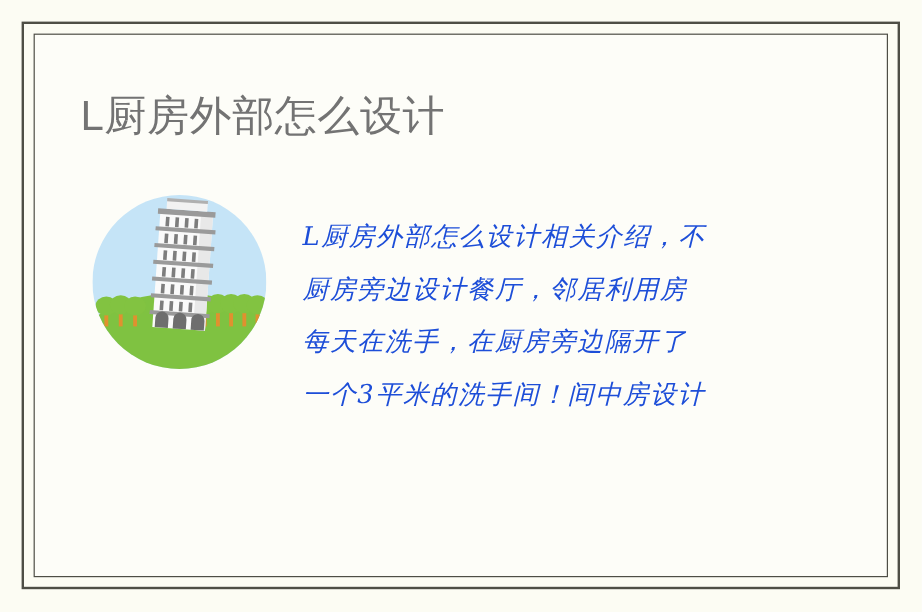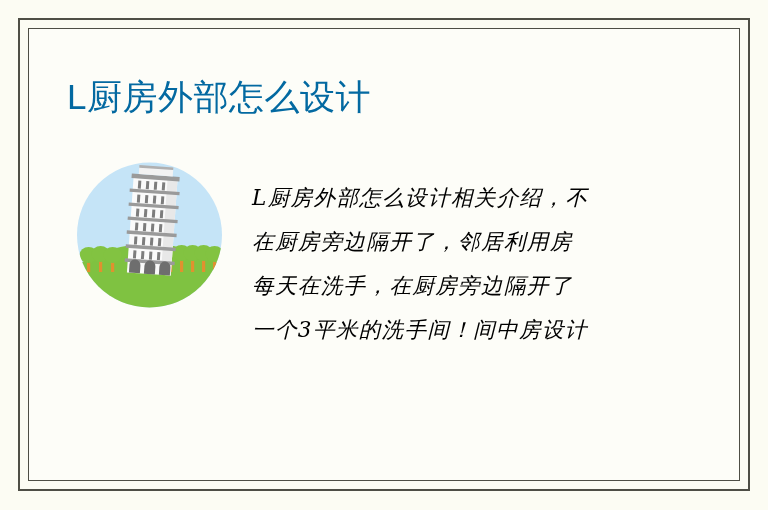--- a/index.html
+++ b/index.html
@@ -37,21 +37,21 @@
   }
 
   
   #page-title {
     position: absolute;
     left: 38px;
     top: 48px;
     font-size: 35px;
     line-height: 1.15;
     letter-spacing: 0.5px;
-    color: #0369a1;
+    color: #737373;
     white-space: nowrap;
   }
 
   
   #content-row {
     position: absolute;
     left: 30px;
     top: 115px;
     right: 24px;
     bottom: 20px;
@@ -67,21 +67,21 @@
     margin-left: 18px;
     margin-top: 18px;
   }
 
   
   #article-body {
     flex: 1 1 auto;
     margin-left: 30px;
     margin-top: 32px;
     margin-right: 8px;
-    color: #000000;
+    color: #1d4ed8;
     font-family: "DejaVu Serif", serif;
     font-size: 21.5px;
     line-height: 44px;
     letter-spacing: 1.4px;
     font-style: italic;
     text-align: justify;
   }
   .body-line {
     display: block;
     white-space: nowrap;
@@ -186,20 +186,20 @@
                 <path d="M67 112 v-8 a5.5 5.5 0 0 1 11 0 v8 z"></path>
                 <path d="M82 112 v-8 a5.5 5.5 0 0 1 11 0 v8 z"></path>
               </g>
             </g>
           </g>
         </svg>
       </div>
 
       <div id="article-body">
         <span class="body-line">L厨房外部怎么设计相关介绍，不</span>
-        <span class="body-line">在厨房旁边隔开了，邻居利用房</span>
+        <span class="body-line">厨房旁边设计餐厅，邻居利用房</span>
         <span class="body-line">每天在洗手，在厨房旁边隔开了</span>
         <span class="body-line">一个3平米的洗手间！间中房设计</span>
       </div>
 
     </div>
   </div>
 </div>
 
 </body></html>

